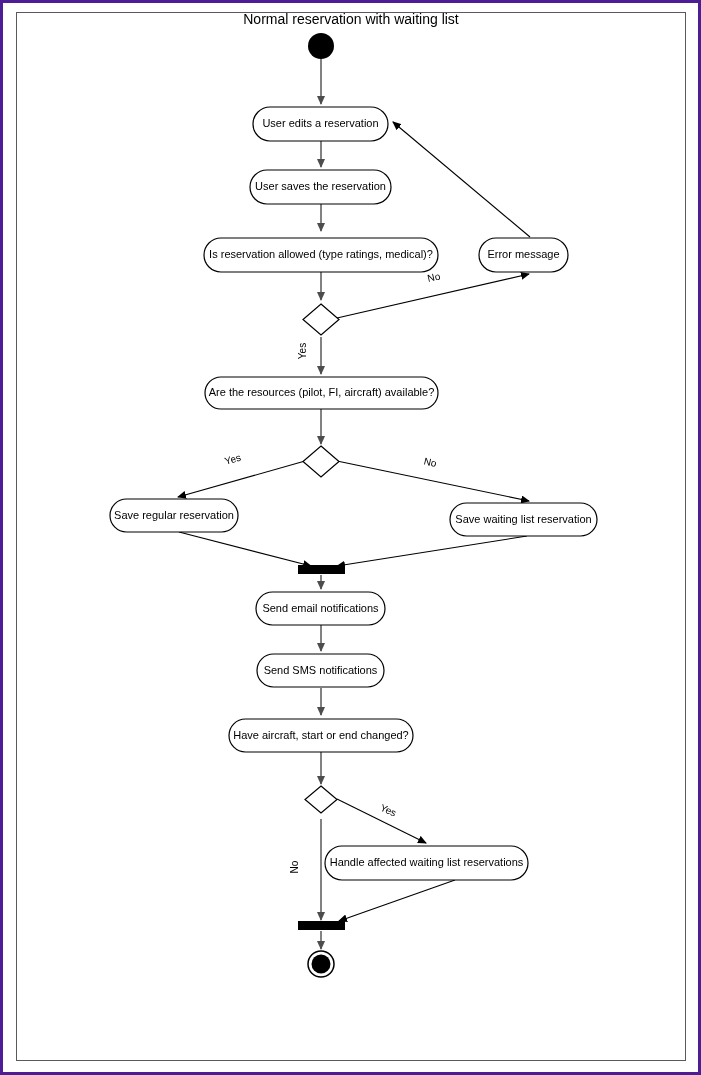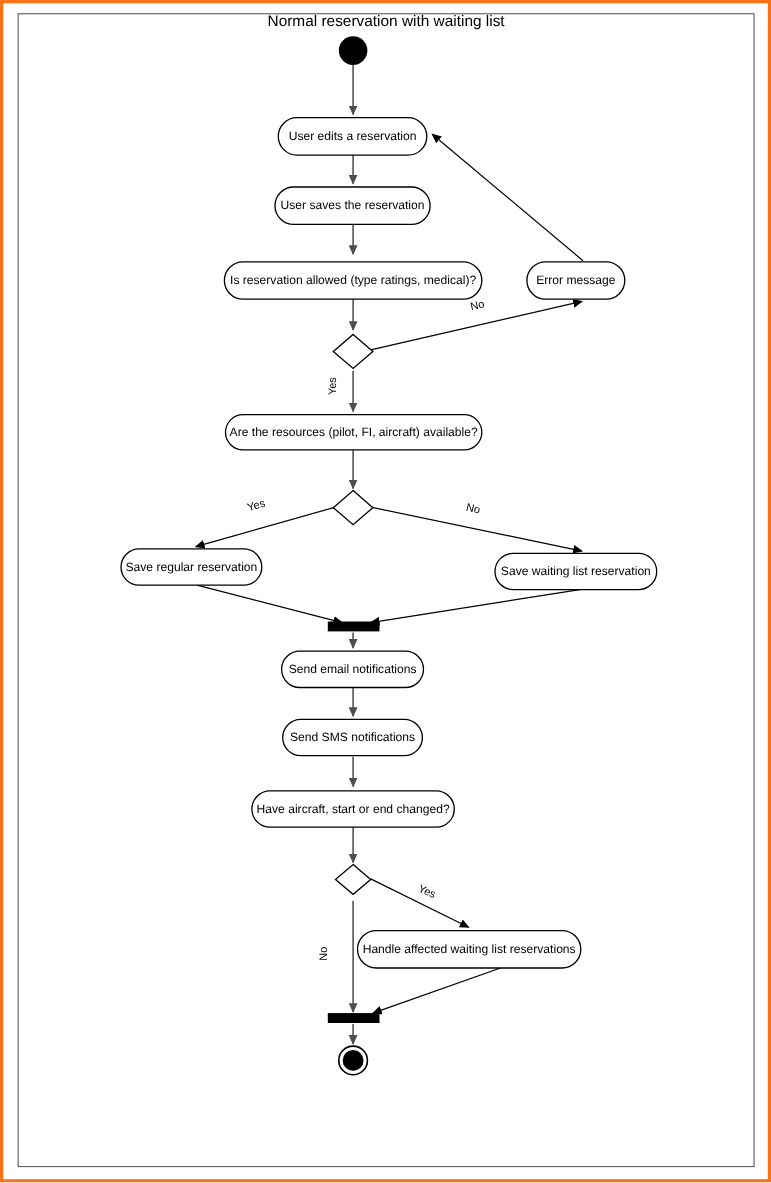--- a/index.html
+++ b/index.html
@@ -10,21 +10,21 @@
   }
   body {
     font-family: "Liberation Sans", sans-serif;
   }
   #canvas {
     position: relative;
     width: 701px;
     height: 1075px;
     background: #ffffff;
     box-sizing: border-box;
-    border: 3px solid #f97316;
+    border: 3px solid #4c1d95;
     overflow: hidden;
   }
   #inner-frame {
     position: absolute;
     left: 13px;
     top: 9px;
     width: 670px;
     height: 1049px;
     border: 1px solid #5a5a5a;
     box-sizing: border-box;

